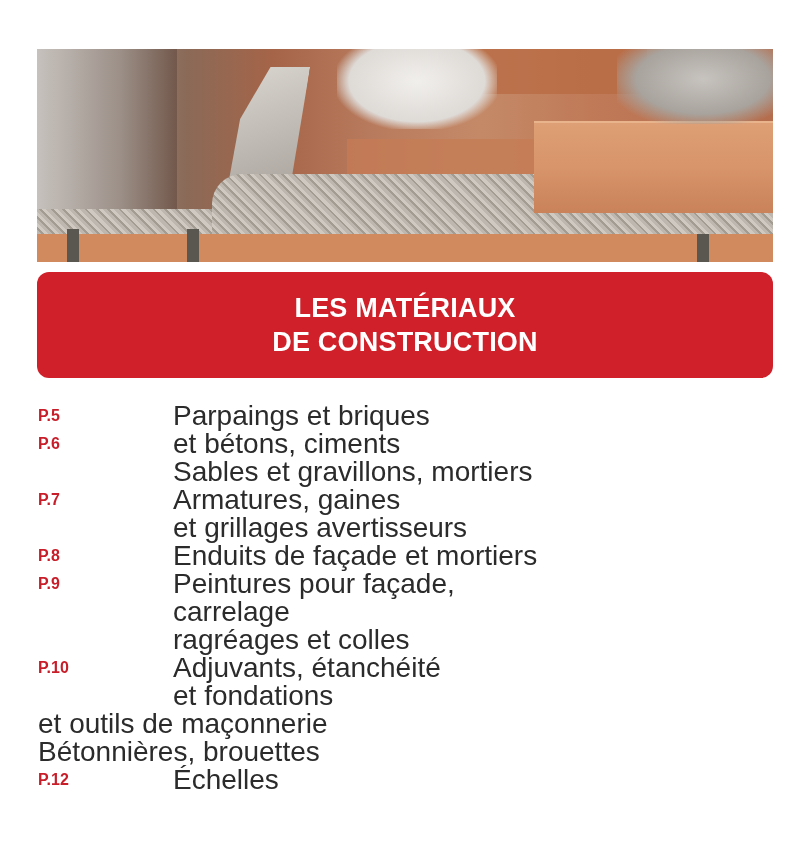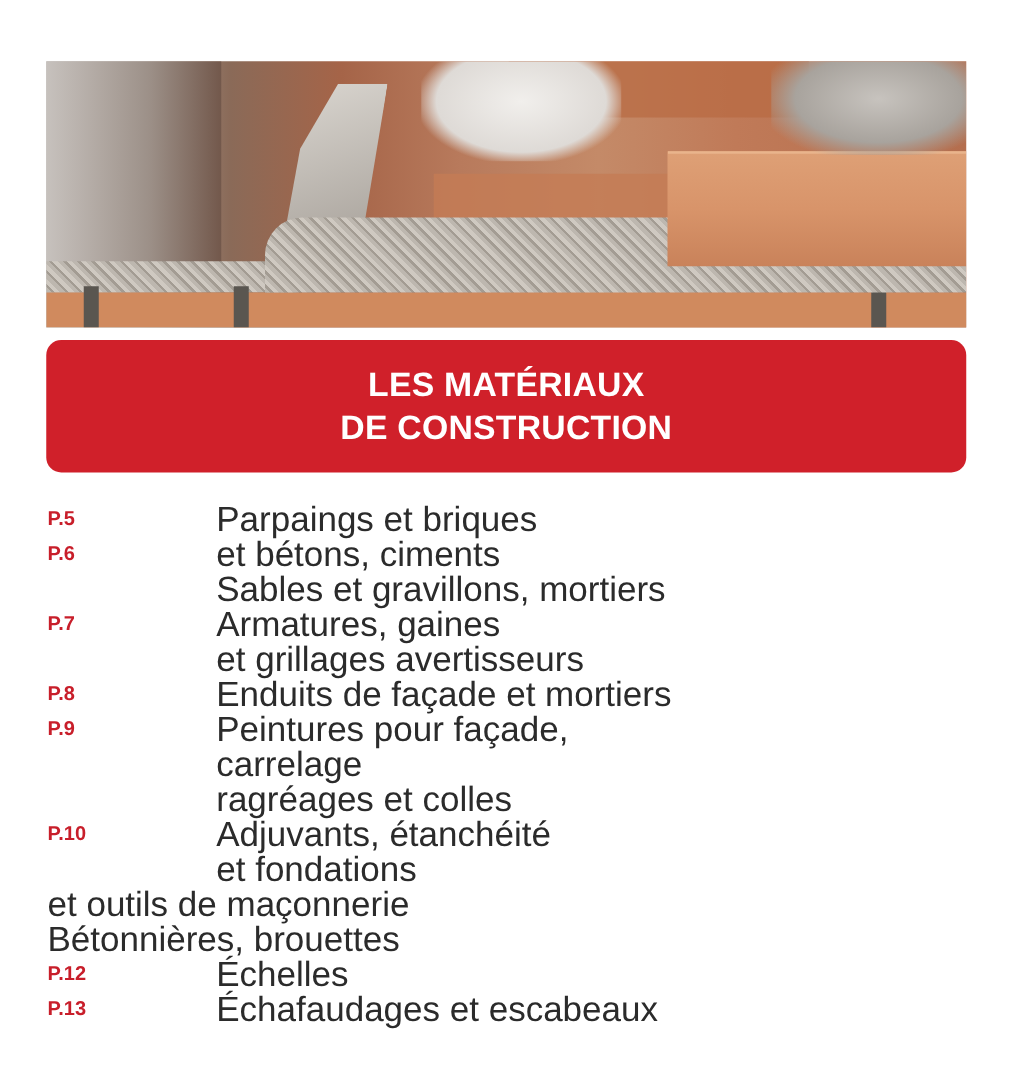--- a/index.html
+++ b/index.html
@@ -176,19 +176,13 @@
       <div class="toc-line">et outils de maçonnerie</div>
       <div class="toc-line">Bétonnières, brouettes</div>
     </div>
   </div>
   <div class="toc-entry">
     <div class="toc-page">P.12</div>
     <div class="toc-lines">
       <div class="toc-line">Échelles</div>
     </div>
   </div>
-  <div class="toc-entry">
-    <div class="toc-page">P.13</div>
-    <div class="toc-lines">
-      <div class="toc-line">Échafaudages et escabeaux</div>
-    </div>
-  </div>
 </div>
 
 </body></html>

